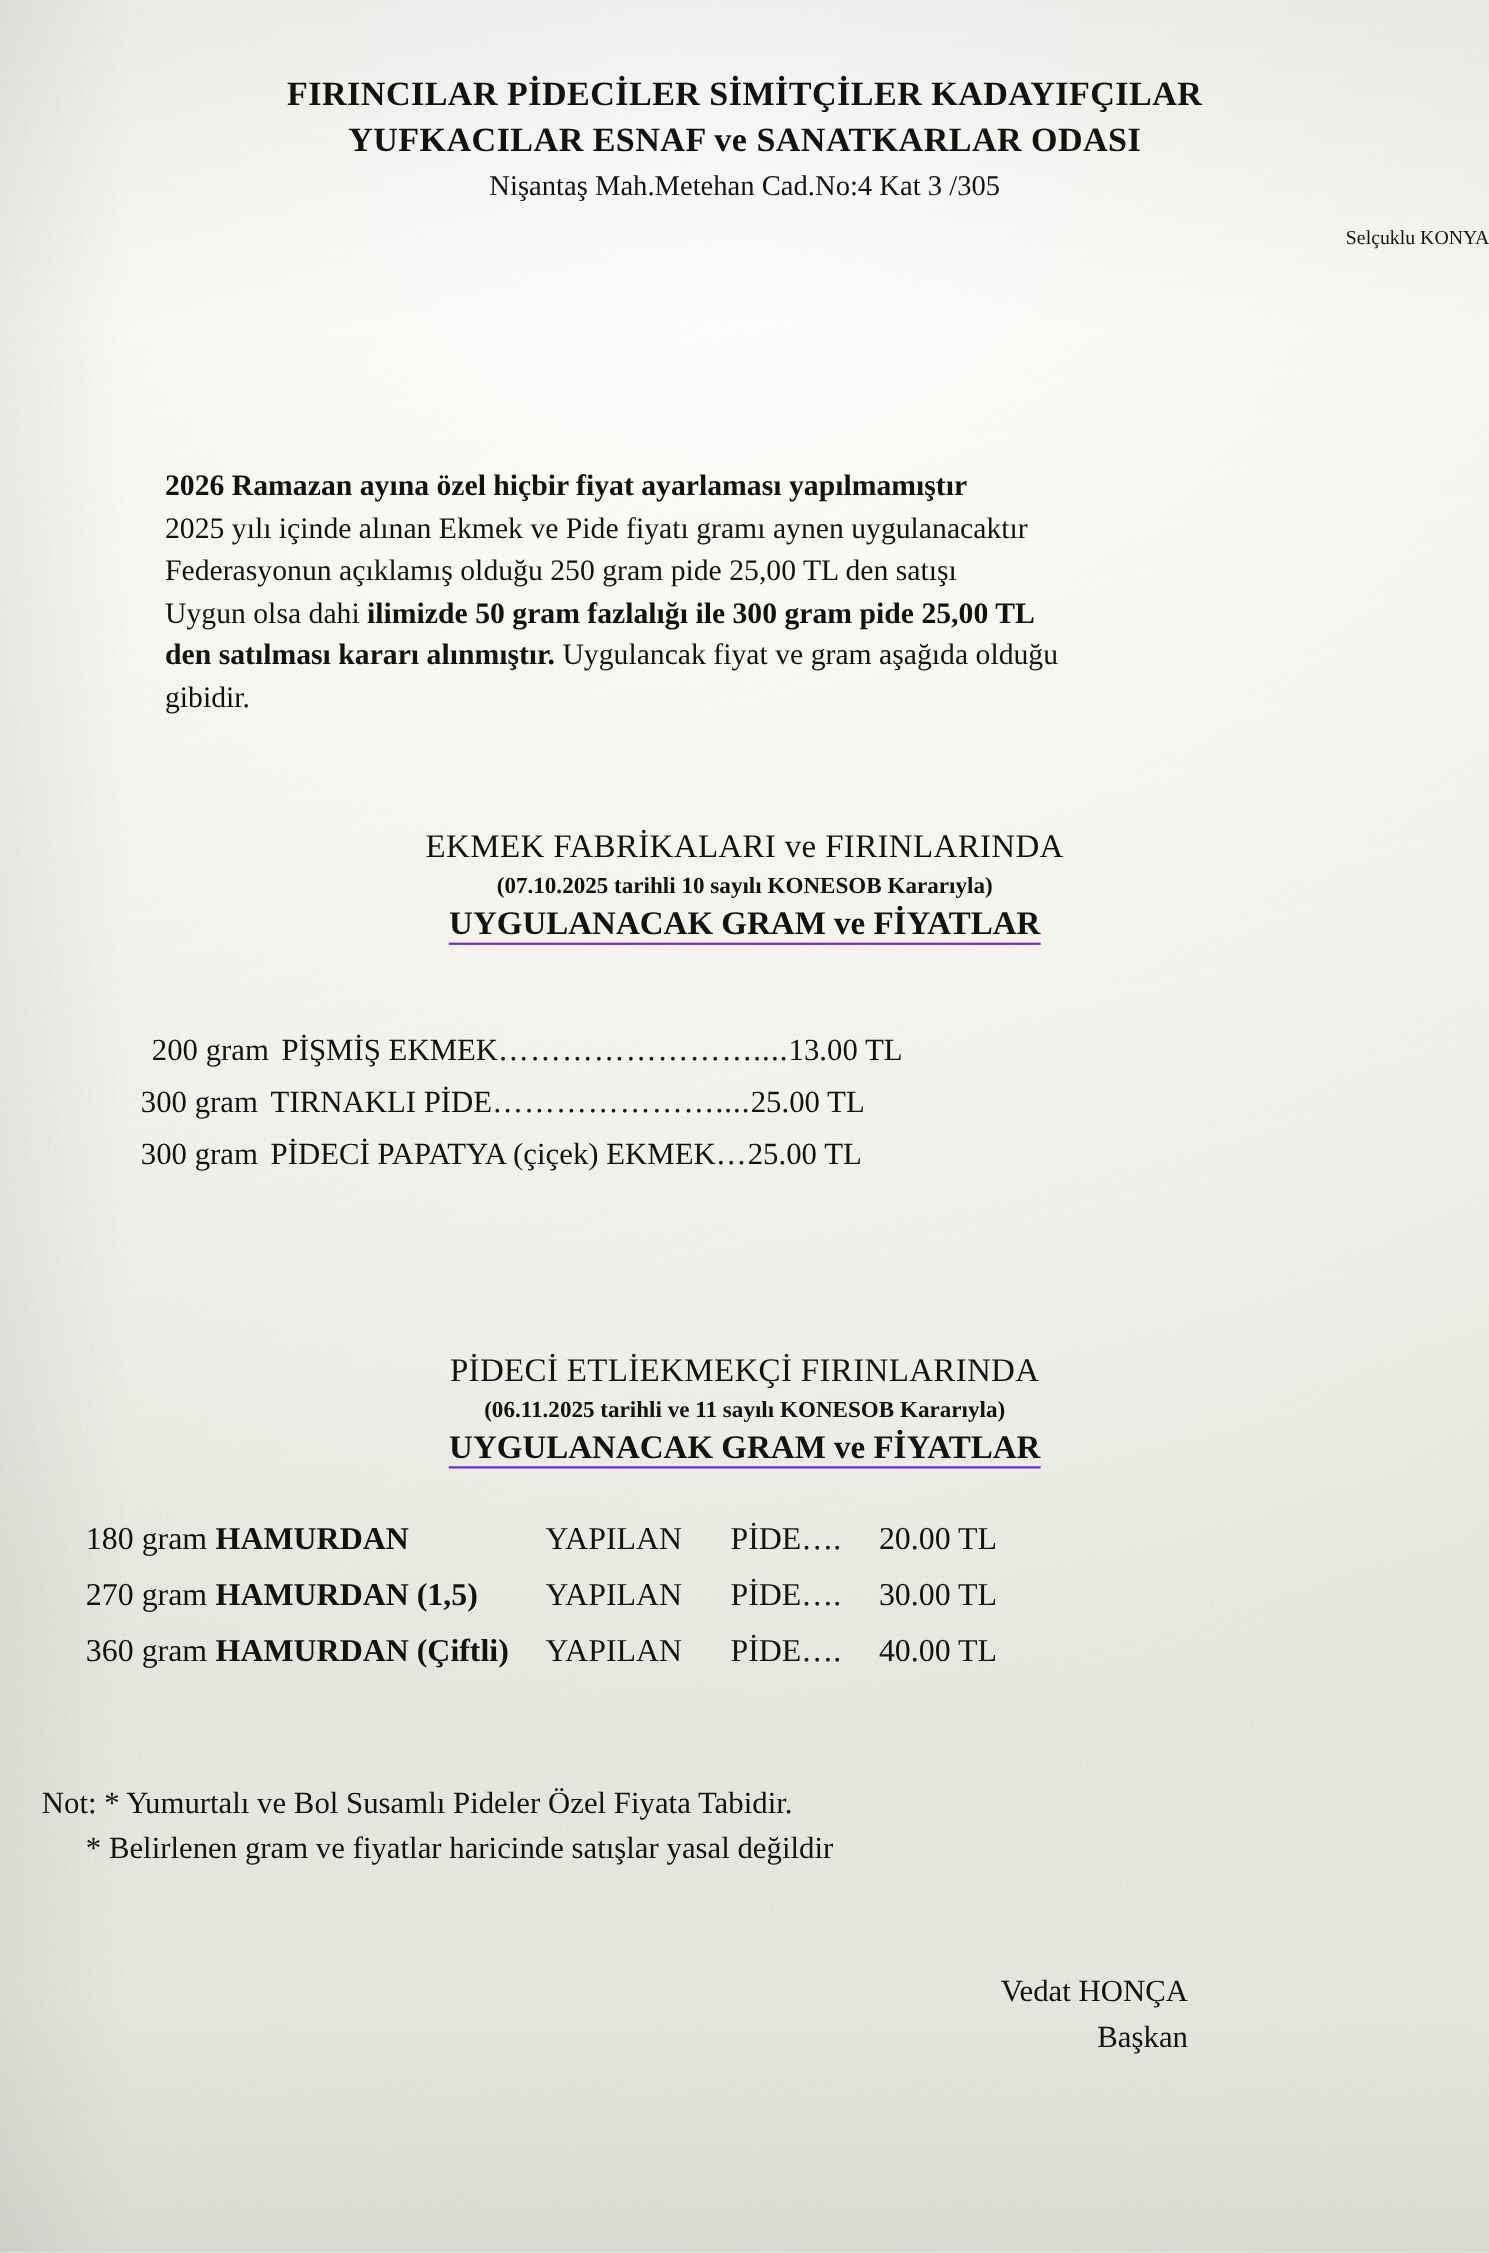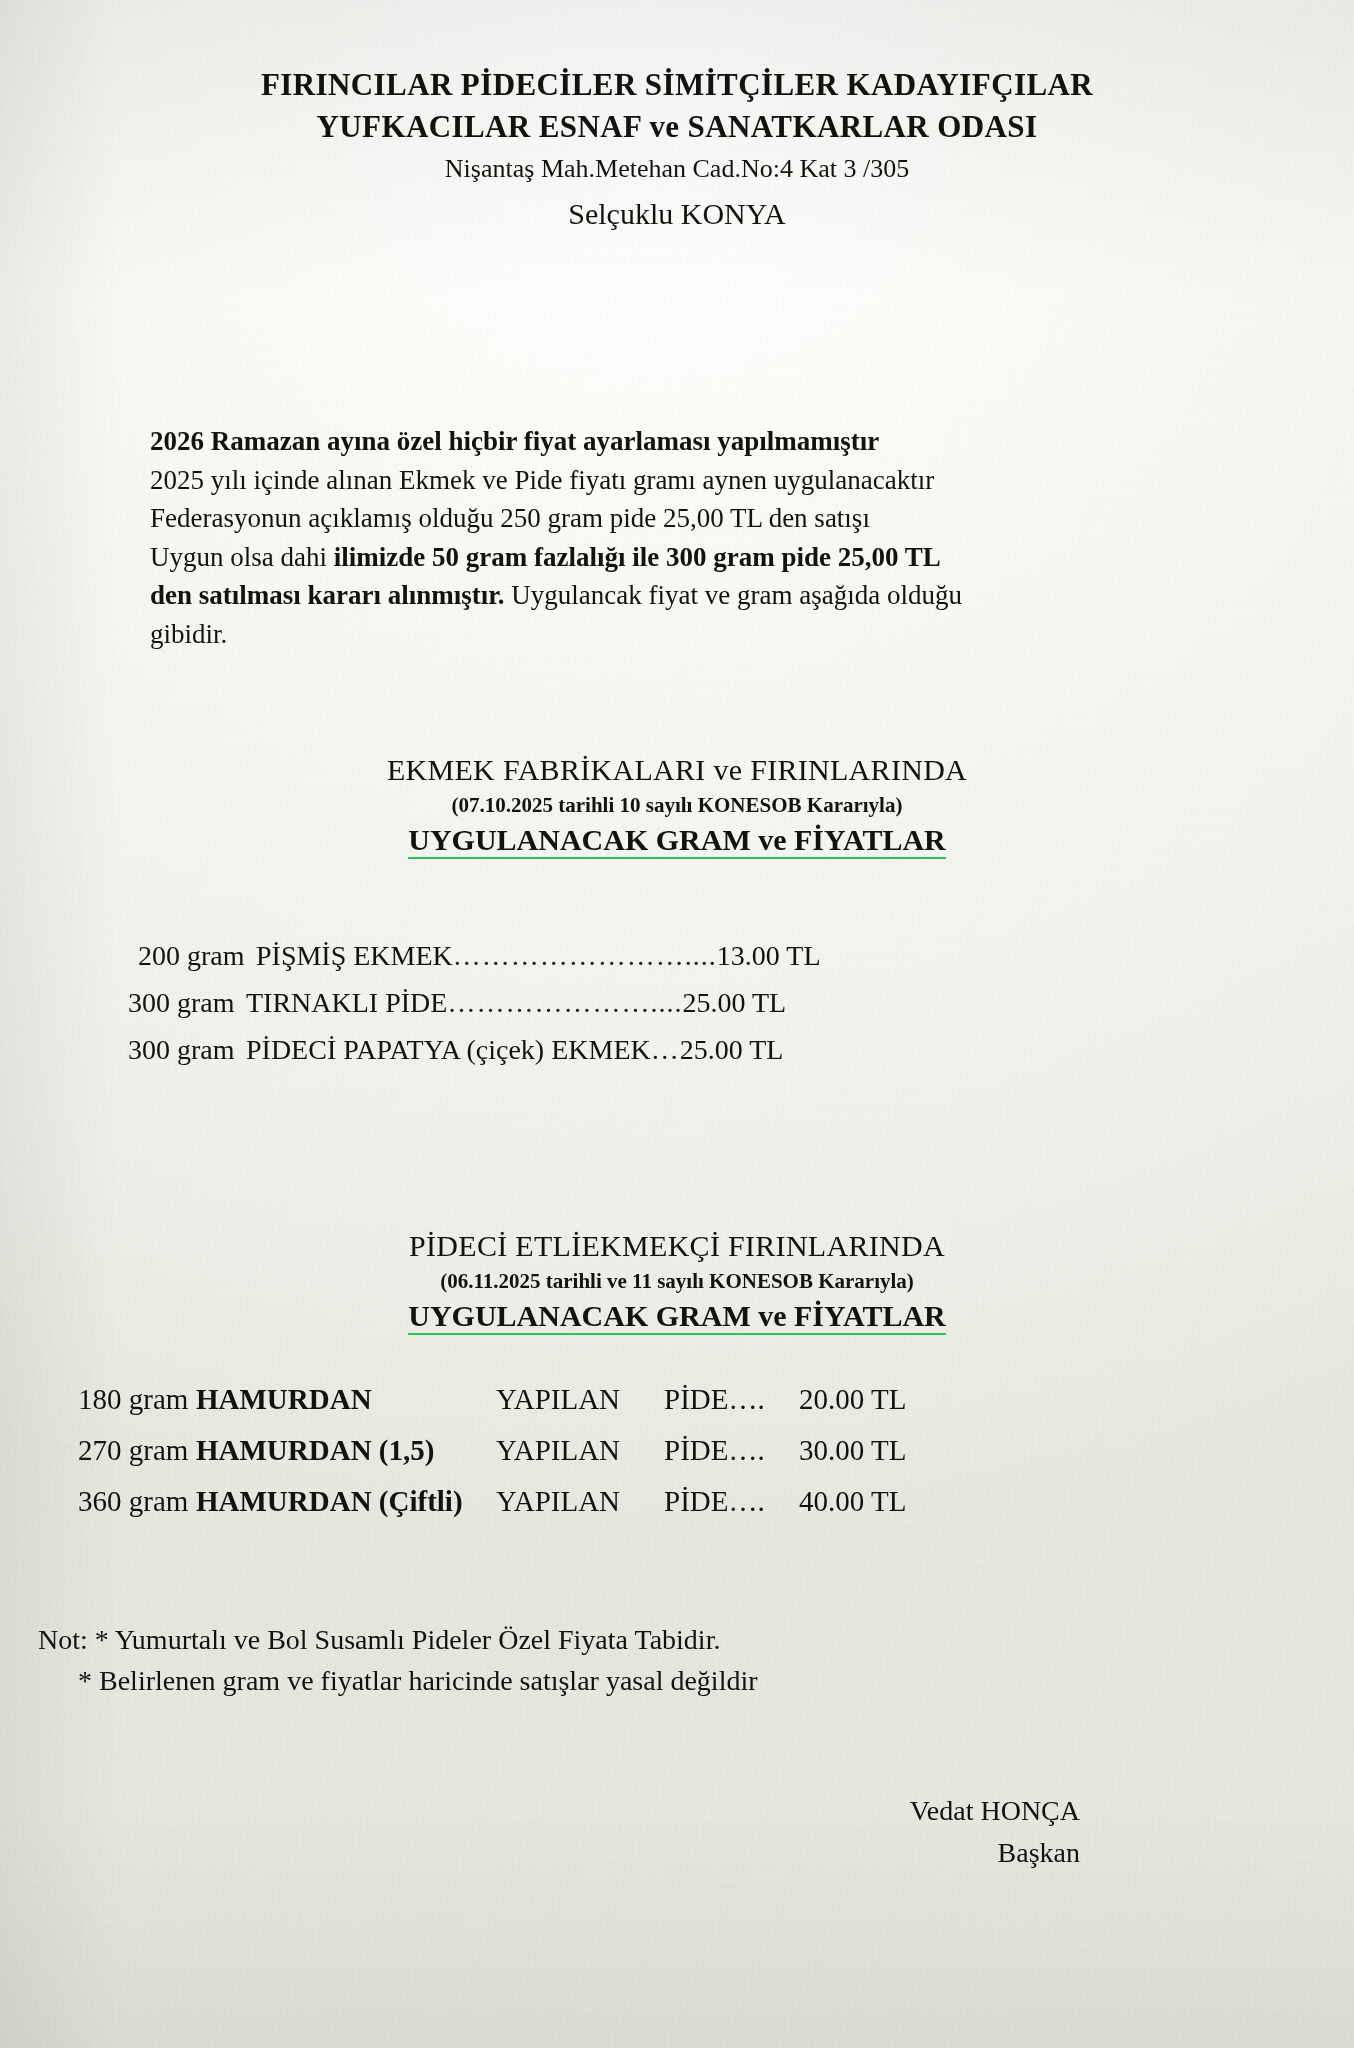--- a/index.html
+++ b/index.html
@@ -50,39 +50,39 @@
   #letterhead{position:absolute;left:0;right:0;top:66px;}
   .lh1{
     font-weight:700;font-size:31px;letter-spacing:.4px;
     line-height:1.22;white-space:nowrap;
   }
   .lh2{
     font-weight:700;font-size:31px;letter-spacing:.4px;
     line-height:1.22;white-space:nowrap;margin-top:4px;
   }
   .lh3{font-size:26px;line-height:1.25;margin-top:7px;}
-  .lh4{font-size:30px;line-height:1.25;margin-top:10px;}
+  .lh4{font-size:18px;line-height:1.25;margin-top:20px;text-align:right;}
 
   
   #intro{
     position:absolute;left:150px;top:422px;width:1010px;
     font-size:27px;line-height:1.43;text-align:left;
   }
   #intro .l{display:block;white-space:nowrap;}
   #intro b{font-weight:700;}
 
   
   .sec-title{font-weight:400;font-size:30px;letter-spacing:.3px;line-height:1.2;white-space:nowrap;}
   .sec-sub{font-weight:700;font-size:21px;line-height:1.2;margin-top:5px;white-space:nowrap;}
   .sec-rule{
     font-weight:700;font-size:30px;line-height:1.2;margin-top:4px;
     white-space:nowrap;
   }
   .sec-rule span{
-    border-bottom:2px solid #22c55e;
+    border-bottom:2px solid #6d28d9;
     padding-bottom:1px;
   }
 
   #sec1-head{position:absolute;left:0;right:0;top:752px;}
   #sec2-head{position:absolute;left:0;right:0;top:1228px;}
 
   
   #list1{position:absolute;left:128px;top:942px;width:1000px;font-size:28px;line-height:1.0;}
   #list1 .row{display:flex;align-items:baseline;white-space:nowrap;margin-bottom:19px;}
   #list1 .gram{width:118px;flex:0 0 auto;}

